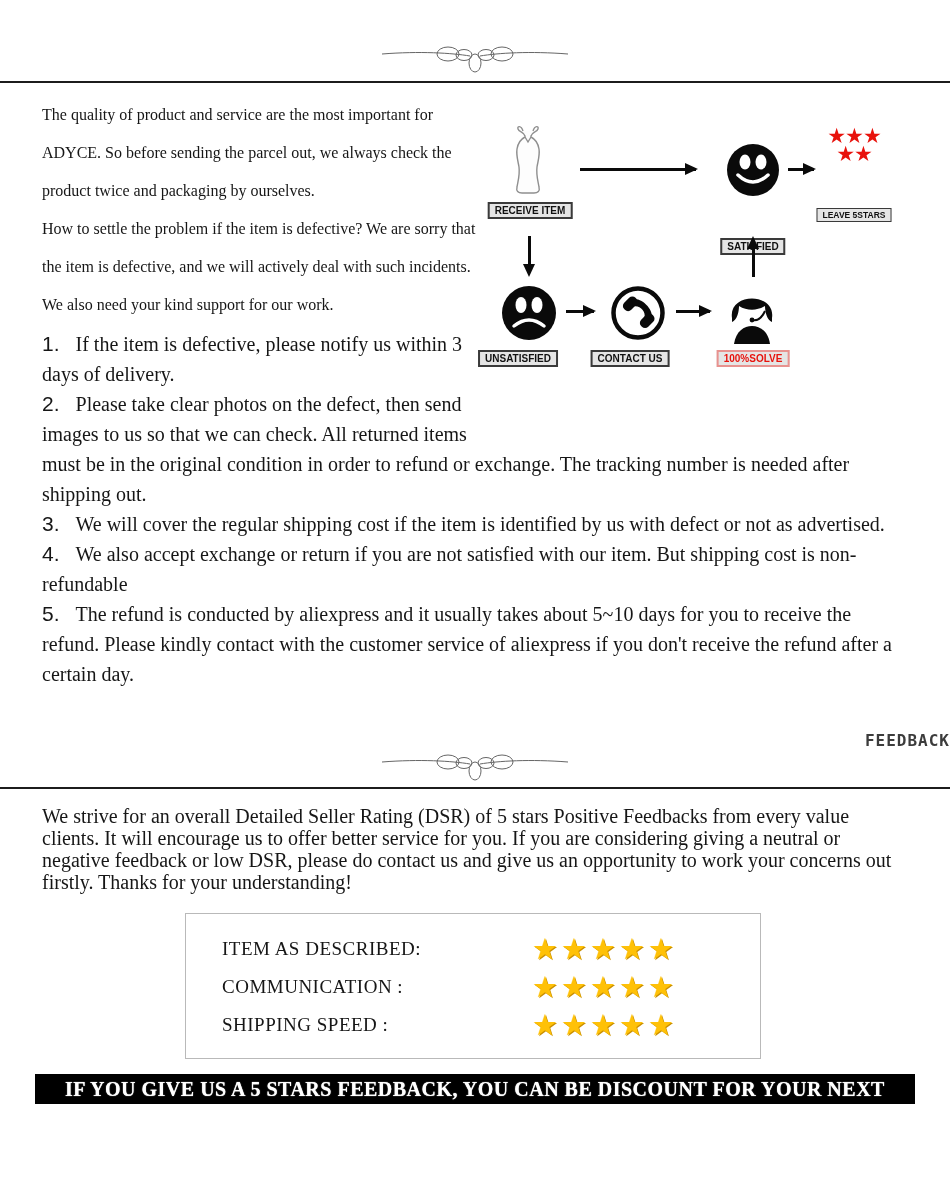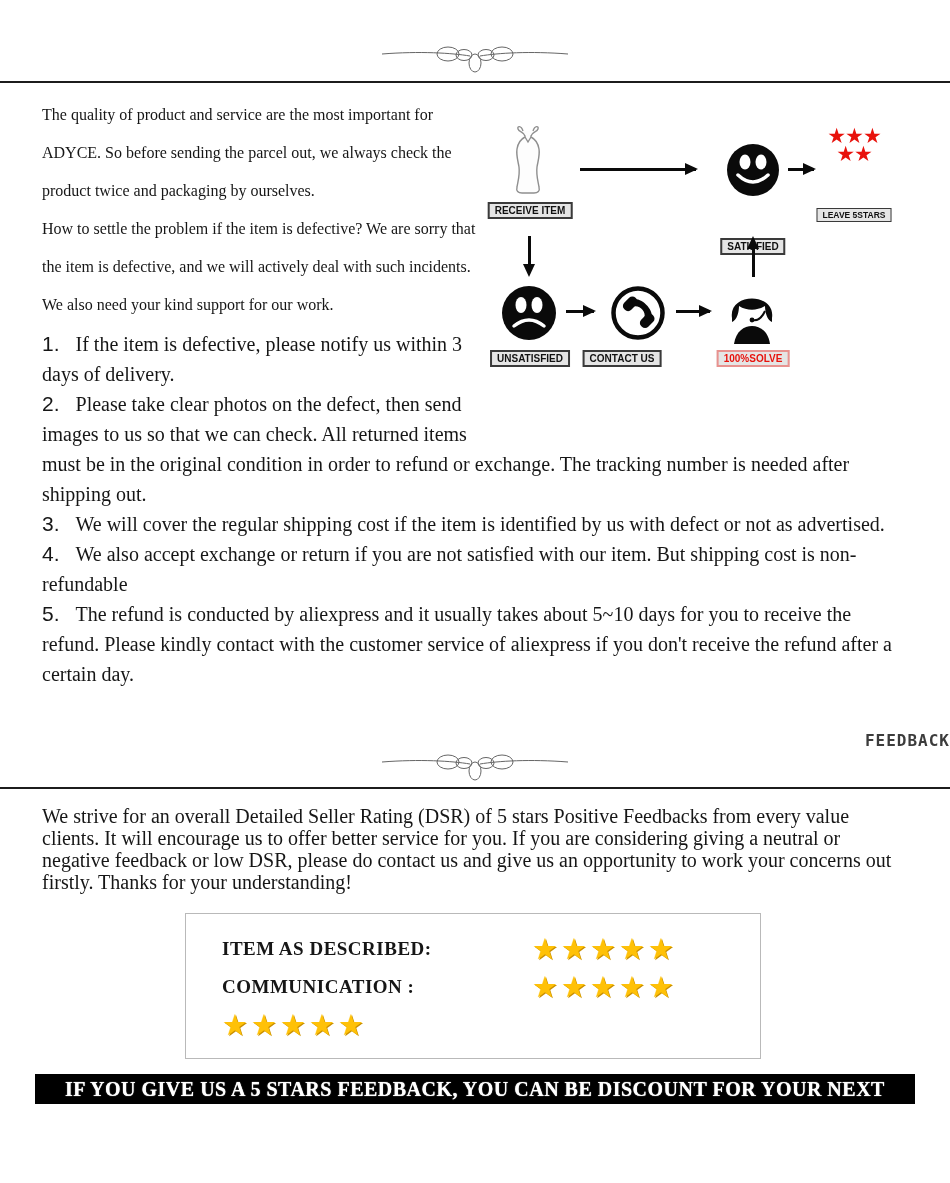--- a/index.html
+++ b/index.html
@@ -65,21 +65,21 @@
   .red-stars span { color:#e8120c; font-size:21px; letter-spacing:-1px; }
 
   
   .fb-section { padding:16px 40px 0 42px; }
   .fb-body { font-size:20px; line-height:22px; max-width:872px; }
   .rating-box {
     margin:20px 0 0 143px; width:576px;
     border:1px solid #b9b9b9; padding:16px 0 14px 36px;
   }
   .rating-row { display:flex; align-items:center; height:38px; }
-  .rating-label { width:310px; font-size:19px; font-weight:bold; letter-spacing:0.5px; }
+  .rating-label { width:310px; font-size:19px; font-weight:normal; letter-spacing:0.5px; }
   .gold-stars span {
     color:#ffc107; font-size:29px; margin-right:3px;
     text-shadow:1px 1px 0 #c98f00, -0.5px -0.5px 0 #ffe9a0;
   }
   .banner {
     margin:15px 35px 0; height:30px; line-height:30px;
     background:#000; color:#fff; text-align:center;
     font-size:20px; font-weight:bold; letter-spacing:0.5px;
     text-shadow:0 0 1px #fff;
   }
@@ -134,33 +134,33 @@
 
     <div class="varrow down" style="left:38px; top:140px; height:28px;"></div>
     <div class="varrow up" style="left:262px; top:153px; height:28px;"></div>
 
     <svg class="fc-icon" style="left:10px; top:188px;" width="58" height="58" viewBox="0 0 58 58">
       <circle cx="29" cy="29" r="27" fill="#0a0a0a"></circle>
       <ellipse cx="21" cy="21" rx="5.5" ry="8" fill="#fff"></ellipse>
       <ellipse cx="37" cy="21" rx="5.5" ry="8" fill="#fff"></ellipse>
       <path d="M14,42 Q29,30 44,42" stroke="#fff" stroke-width="3.5" fill="none" stroke-linecap="round"></path>
     </svg>
-    <div class="fc-label" style="left:40px; top:254px;">UNSATISFIED</div>
+    <div class="fc-label" style="left:28px; top:254px;">UNSATISFIED</div>
 
     <div class="harrow" style="left:76px; top:214px; width:28px;"></div>
 
     <svg class="fc-icon" style="left:119px; top:188px;" width="58" height="58" viewBox="0 0 58 58">
       <circle cx="29" cy="29" r="24.5" fill="#fff" stroke="#0a0a0a" stroke-width="4.5"></circle>
       <g transform="rotate(45 29 29)" fill="#0a0a0a">
         <rect x="12" y="20" width="10" height="16" rx="4.5"></rect>
         <rect x="36" y="20" width="10" height="16" rx="4.5"></rect>
         <path d="M15,24 C19,15 39,15 43,24 L37,28 C34,22 24,22 21,28 Z"></path>
       </g>
     </svg>
-    <div class="fc-label" style="left:132px; top:254px;">CONTACT US</div>
+    <div class="fc-label" style="left:140px; top:254px;">CONTACT US</div>
 
     <div class="harrow" style="left:186px; top:214px; width:34px;"></div>
 
     <svg class="fc-icon" style="left:231px; top:184px;" width="62" height="64" viewBox="0 0 62 64">
       <ellipse cx="31" cy="30" rx="15" ry="14" fill="#fff"></ellipse>
       <path d="M11,38 C7,12 55,12 51,38 L51,42 C46,40 44,32 44,26 C36,31 26,31 18,26 C18,32 16,40 11,42 Z" fill="#0a0a0a"></path>
       <path d="M44,31 Q39,42 31,40" stroke="#0a0a0a" stroke-width="2" fill="none"></path>
       <circle cx="31" cy="40" r="2.4" fill="#0a0a0a"></circle>
       <path d="M13,64 C15,51 23,46 31,46 C39,46 47,51 49,64 Z" fill="#0a0a0a"></path>
     </svg>
@@ -201,18 +201,19 @@
   <div class="rating-box">
     <div class="rating-row">
       <span class="rating-label">ITEM AS DESCRIBED:</span>
       <span class="gold-stars"><span>★</span><span>★</span><span>★</span><span>★</span><span>★</span></span>
     </div>
     <div class="rating-row">
       <span class="rating-label">COMMUNICATION :</span>
       <span class="gold-stars"><span>★</span><span>★</span><span>★</span><span>★</span><span>★</span></span>
     </div>
     <div class="rating-row">
+      <span class="rating-label">SHIPPING SPEED :</span>
       <span class="gold-stars"><span>★</span><span>★</span><span>★</span><span>★</span><span>★</span></span>
     </div>
   </div>
 </div>
 
 <div class="banner">IF YOU GIVE US A 5 STARS FEEDBACK, YOU CAN BE DISCOUNT FOR YOUR NEXT ORDER</div>
 
 </body></html>

